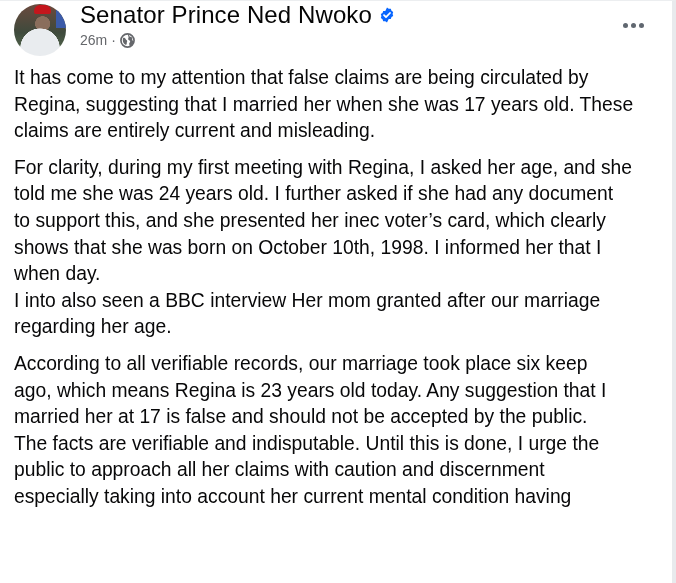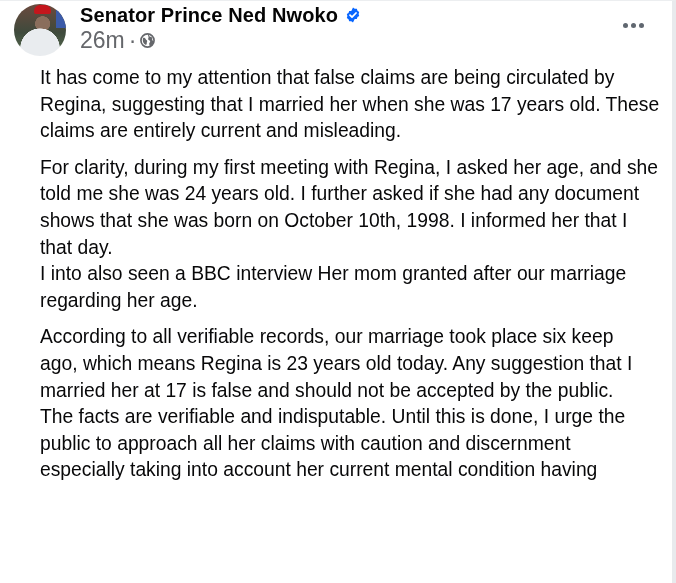--- a/index.html
+++ b/index.html
@@ -7,29 +7,29 @@
     body { font-family: "Liberation Sans", "DejaVu Sans", sans-serif; color: #080809; position: relative; }
     .frame { position: absolute; left: 0; top: 0; width: 676px; height: 583px; border-top: 1px solid #eceef0; border-right: 4px solid #e8eaed; }
     .header { position: absolute; left: 0; top: 0; width: 670px; height: 60px; }
     .avatar { position: absolute; left: 14px; top: 3px; width: 52px; height: 52px; border-radius: 50%; overflow: hidden;
       background: radial-gradient(circle at 50% 85%, #e9ecef 0 38%, transparent 39%),
                   radial-gradient(circle at 55% 38%, #8a6e5c 0 17%, transparent 18%),
                   linear-gradient(180deg, #6b4a3e 0%, #3e4a3c 55%, #5a6f52 100%); }
     .avatar .cap { position: absolute; left: 20px; top: 1px; width: 17px; height: 9px; background: #c4161c; border-radius: 6px 6px 2px 2px; }
     .avatar .flag { position: absolute; right: 0; top: 4px; width: 10px; height: 20px; background: #3b5ba9; }
     .name-row { position: absolute; left: 80px; top: 1px; display: flex; align-items: center; height: 26px; }
-    .name { font-size: 20px; font-weight: bold; color: #050505; letter-spacing: 0.1px; }
+    .name { font-size: 24px; font-weight: normal; color: #050505; letter-spacing: 0.1px; }
     .verified { display: inline-block; width: 16px; height: 16px; margin-left: 7px; }
-    .meta-row { position: absolute; left: 80px; top: 28px; display: flex; align-items: center; height: 22px; color: #65676b; font-size: 23px; }
+    .meta-row { position: absolute; left: 80px; top: 28px; display: flex; align-items: center; height: 22px; color: #65676b; font-size: 14px; }
     .meta-row .dot { margin: 0 4px; }
     .globe { display: inline-block; width: 15px; height: 15px; }
     .more { position: absolute; left: 618px; top: 14px; width: 30px; height: 20px; display: flex; align-items: center; justify-content: center; gap: 3px; cursor: pointer; }
     .more span { display: block; width: 5px; height: 5px; border-radius: 50%; background: #606770; }
     .body { position: absolute; left: 14px; top: 64px; width: 640px; font-size: 19.3px; line-height: 26.6px; color: #080809; }
-    .body p { margin-bottom: 10px; white-space: normal; margin-left: 26px; }
+    .body p { margin-bottom: 10px; white-space: normal; }
     .body .line { display: block; white-space: nowrap; }
   </style>
 </head>
 <body>
 
 <div class="frame">
   <div class="header">
     <div class="avatar" title="Profile photo of Senator Prince Ned Nwoko">
       <div class="cap"></div>
       <div class="flag"></div>
@@ -61,22 +61,23 @@
 
   <div class="body">
     <p>
       <span class="line">It has come to my attention that false claims are being circulated by</span>
       <span class="line">Regina, suggesting that I married her when she was 17 years old. These</span>
       <span class="line">claims are entirely current and misleading.</span>
     </p>
     <p>
       <span class="line">For clarity, during my first meeting with Regina, I asked her age, and she</span>
       <span class="line">told me she was 24 years old. I further asked if she had any document</span>
+      <span class="line">to support this, and she presented her inec voter’s card, which clearly</span>
       <span class="line">shows that she was born on October 10th, 1998. I informed her that I</span>
-      <span class="line">that day.</span>
+      <span class="line">when day.</span>
       <span class="line">I into also seen a BBC interview Her mom granted after our marriage</span>
       <span class="line">regarding her age.</span>
     </p>
     <p>
       <span class="line">According to all verifiable records, our marriage took place six keep</span>
       <span class="line">ago, which means Regina is 23 years old today. Any suggestion that I</span>
       <span class="line">married her at 17 is false and should not be accepted by the public.</span>
       <span class="line">The facts are verifiable and indisputable. Until this is done, I urge the</span>
       <span class="line">public to approach all her claims with caution and discernment</span>
       <span class="line">especially taking into account her current mental condition having</span>

